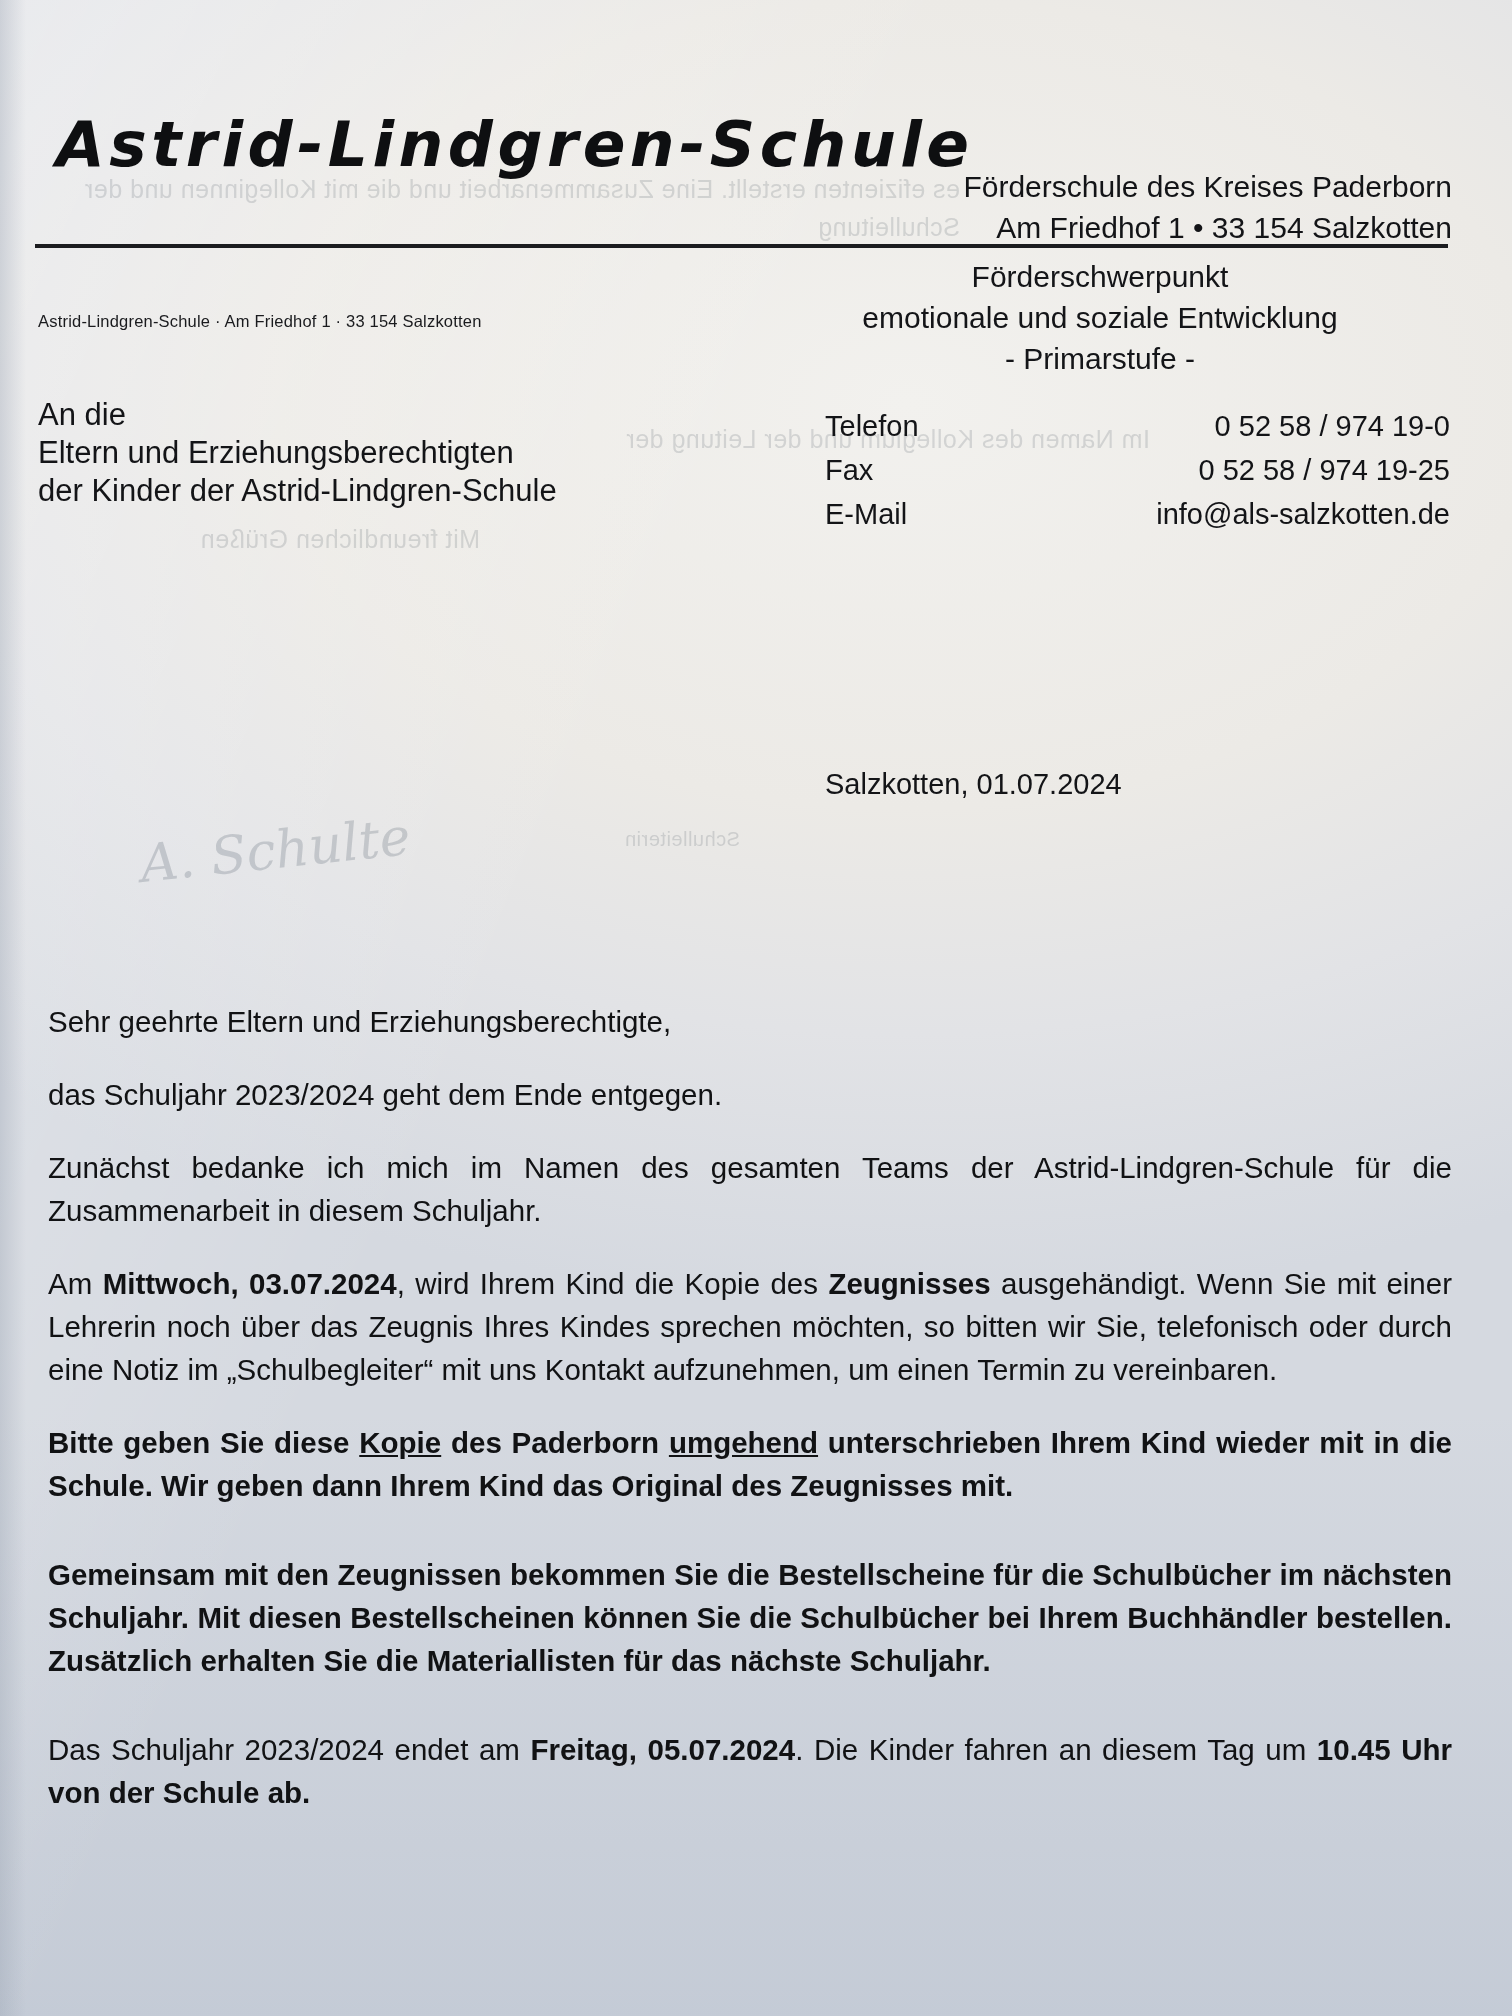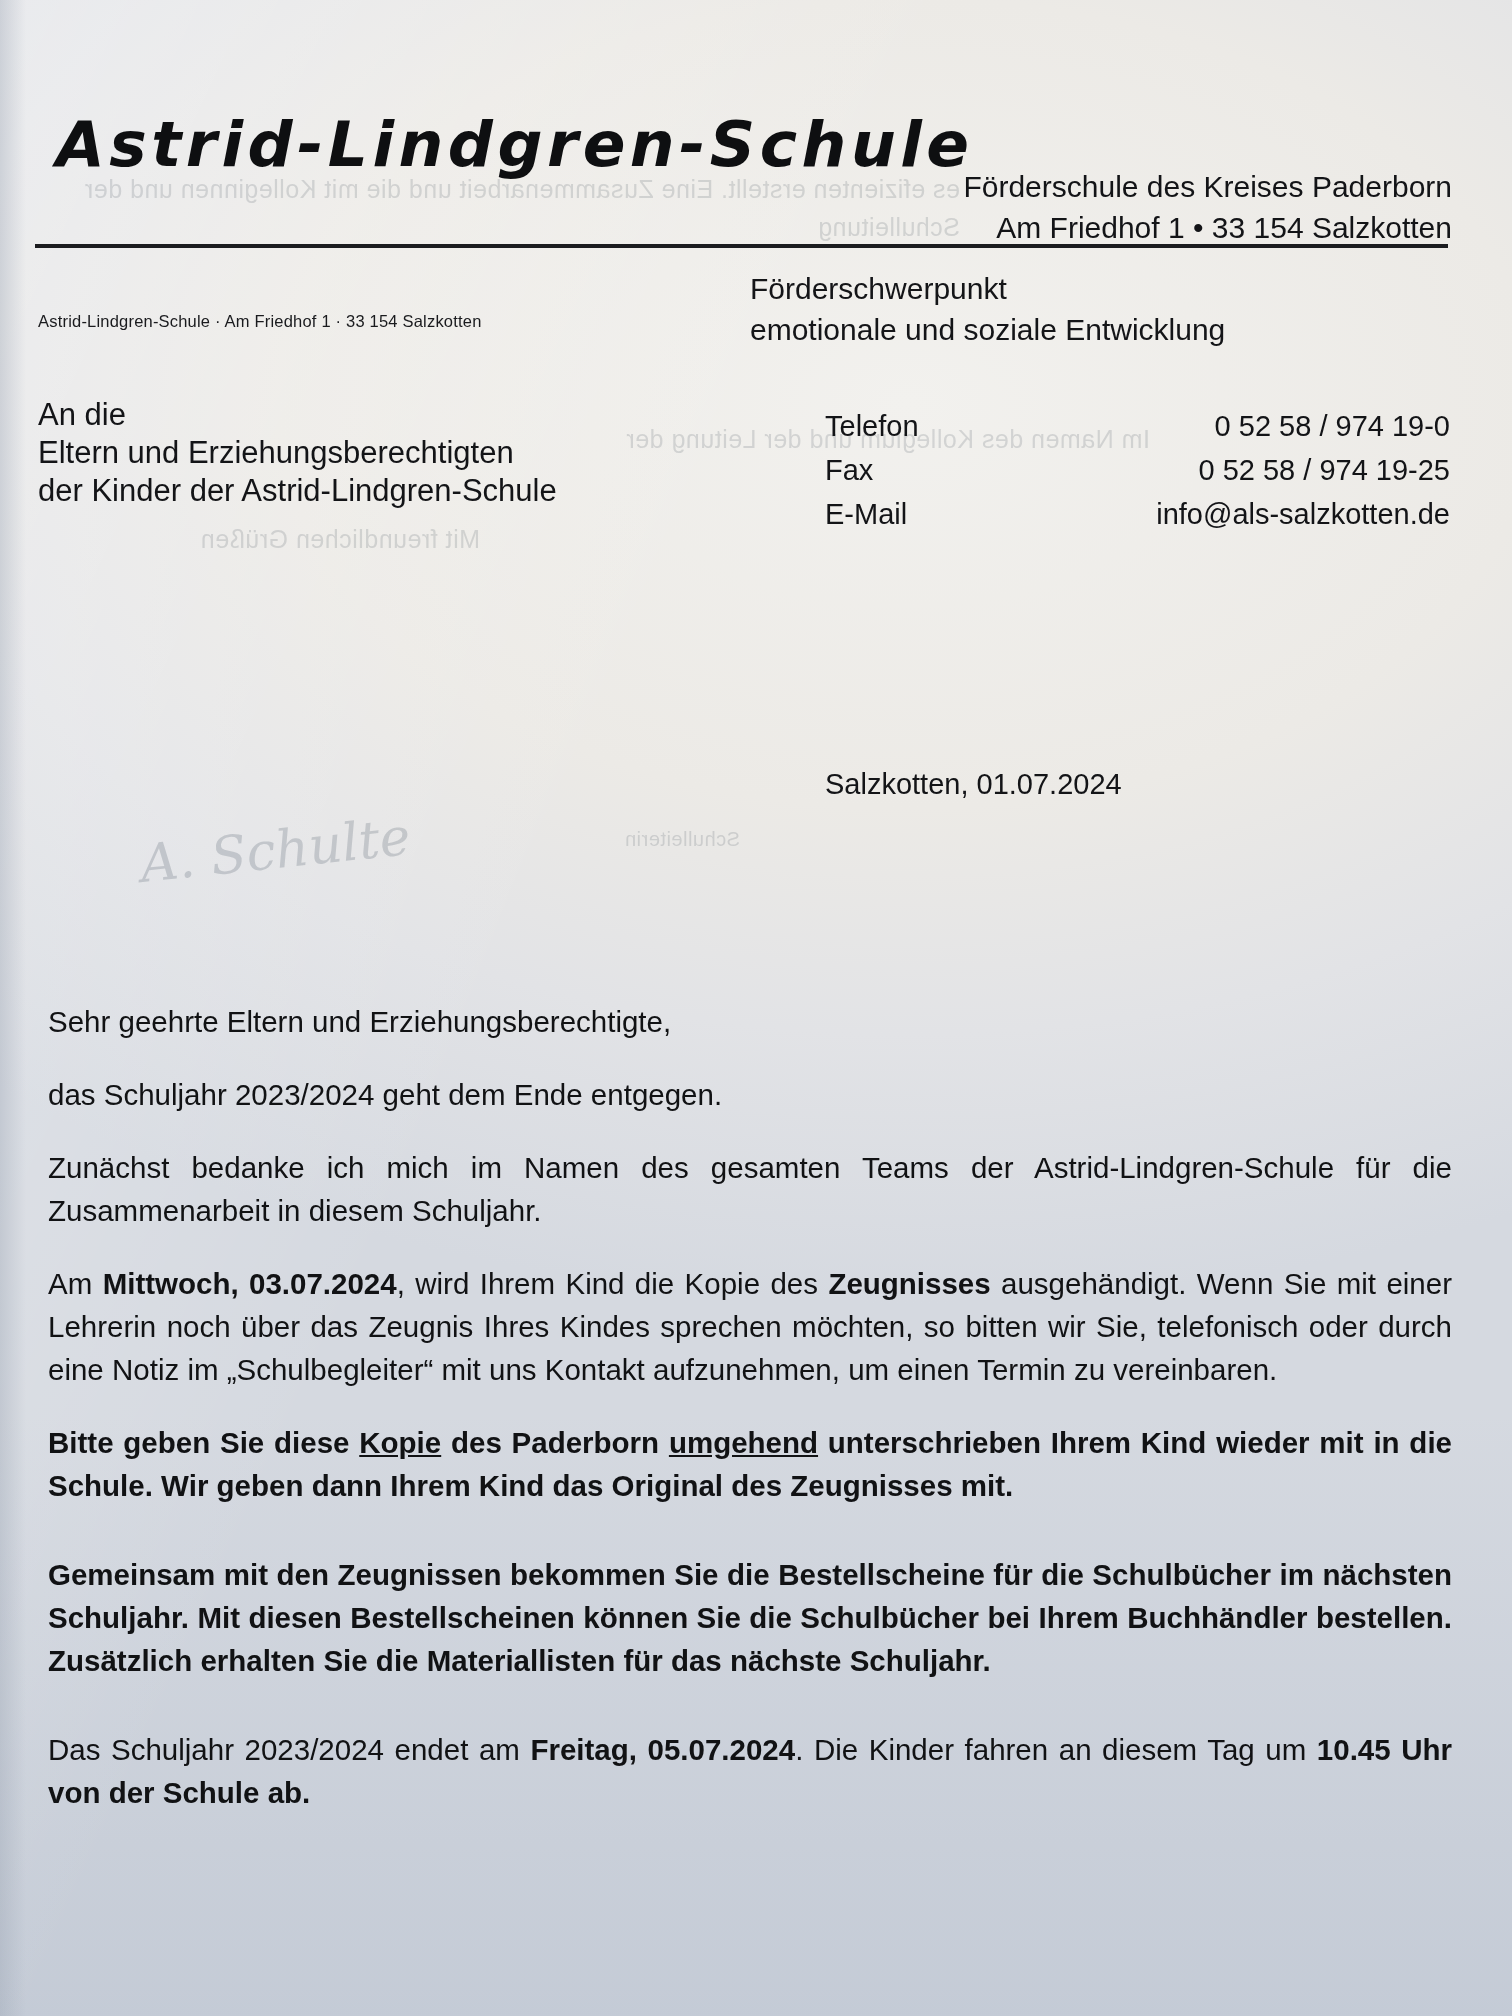--- a/index.html
+++ b/index.html
@@ -82,25 +82,24 @@
     width: 1413px;
     height: 4px;
     background: #1b1c1f;
   }
 
   .focus-block {
     position: absolute;
     right: 62px;
     top: 256px;
     width: 700px;
-    text-align: left;
+    text-align: center;
     font-size: 30px;
     line-height: 41px;
     color: #141518;
-    margin-top: 12px;
   }
 
   .return-address {
     position: absolute;
     left: 38px;
     top: 312px;
     font-size: 16.5px;
     letter-spacing: 0.2px;
     color: #1a1b1e;
     font-weight: 500;
@@ -207,20 +206,21 @@
     <div class="header-lines">
       <div>Förderschule des Kreises Paderborn</div>
       <div>Am Friedhof 1  •  33 154 Salzkotten</div>
     </div>
 
     <div class="rule"></div>
 
     <div class="focus-block">
       <div>Förderschwerpunkt</div>
       <div>emotionale und soziale Entwicklung</div>
+      <div>- Primarstufe -</div>
     </div>
 
     <div class="return-address">Astrid-Lindgren-Schule · Am Friedhof 1 · 33 154 Salzkotten</div>
 
     <div class="recipient">
       <div>An die</div>
       <div>Eltern und Erziehungsberechtigten</div>
       <div>der Kinder der Astrid-Lindgren-Schule</div>
     </div>
 

